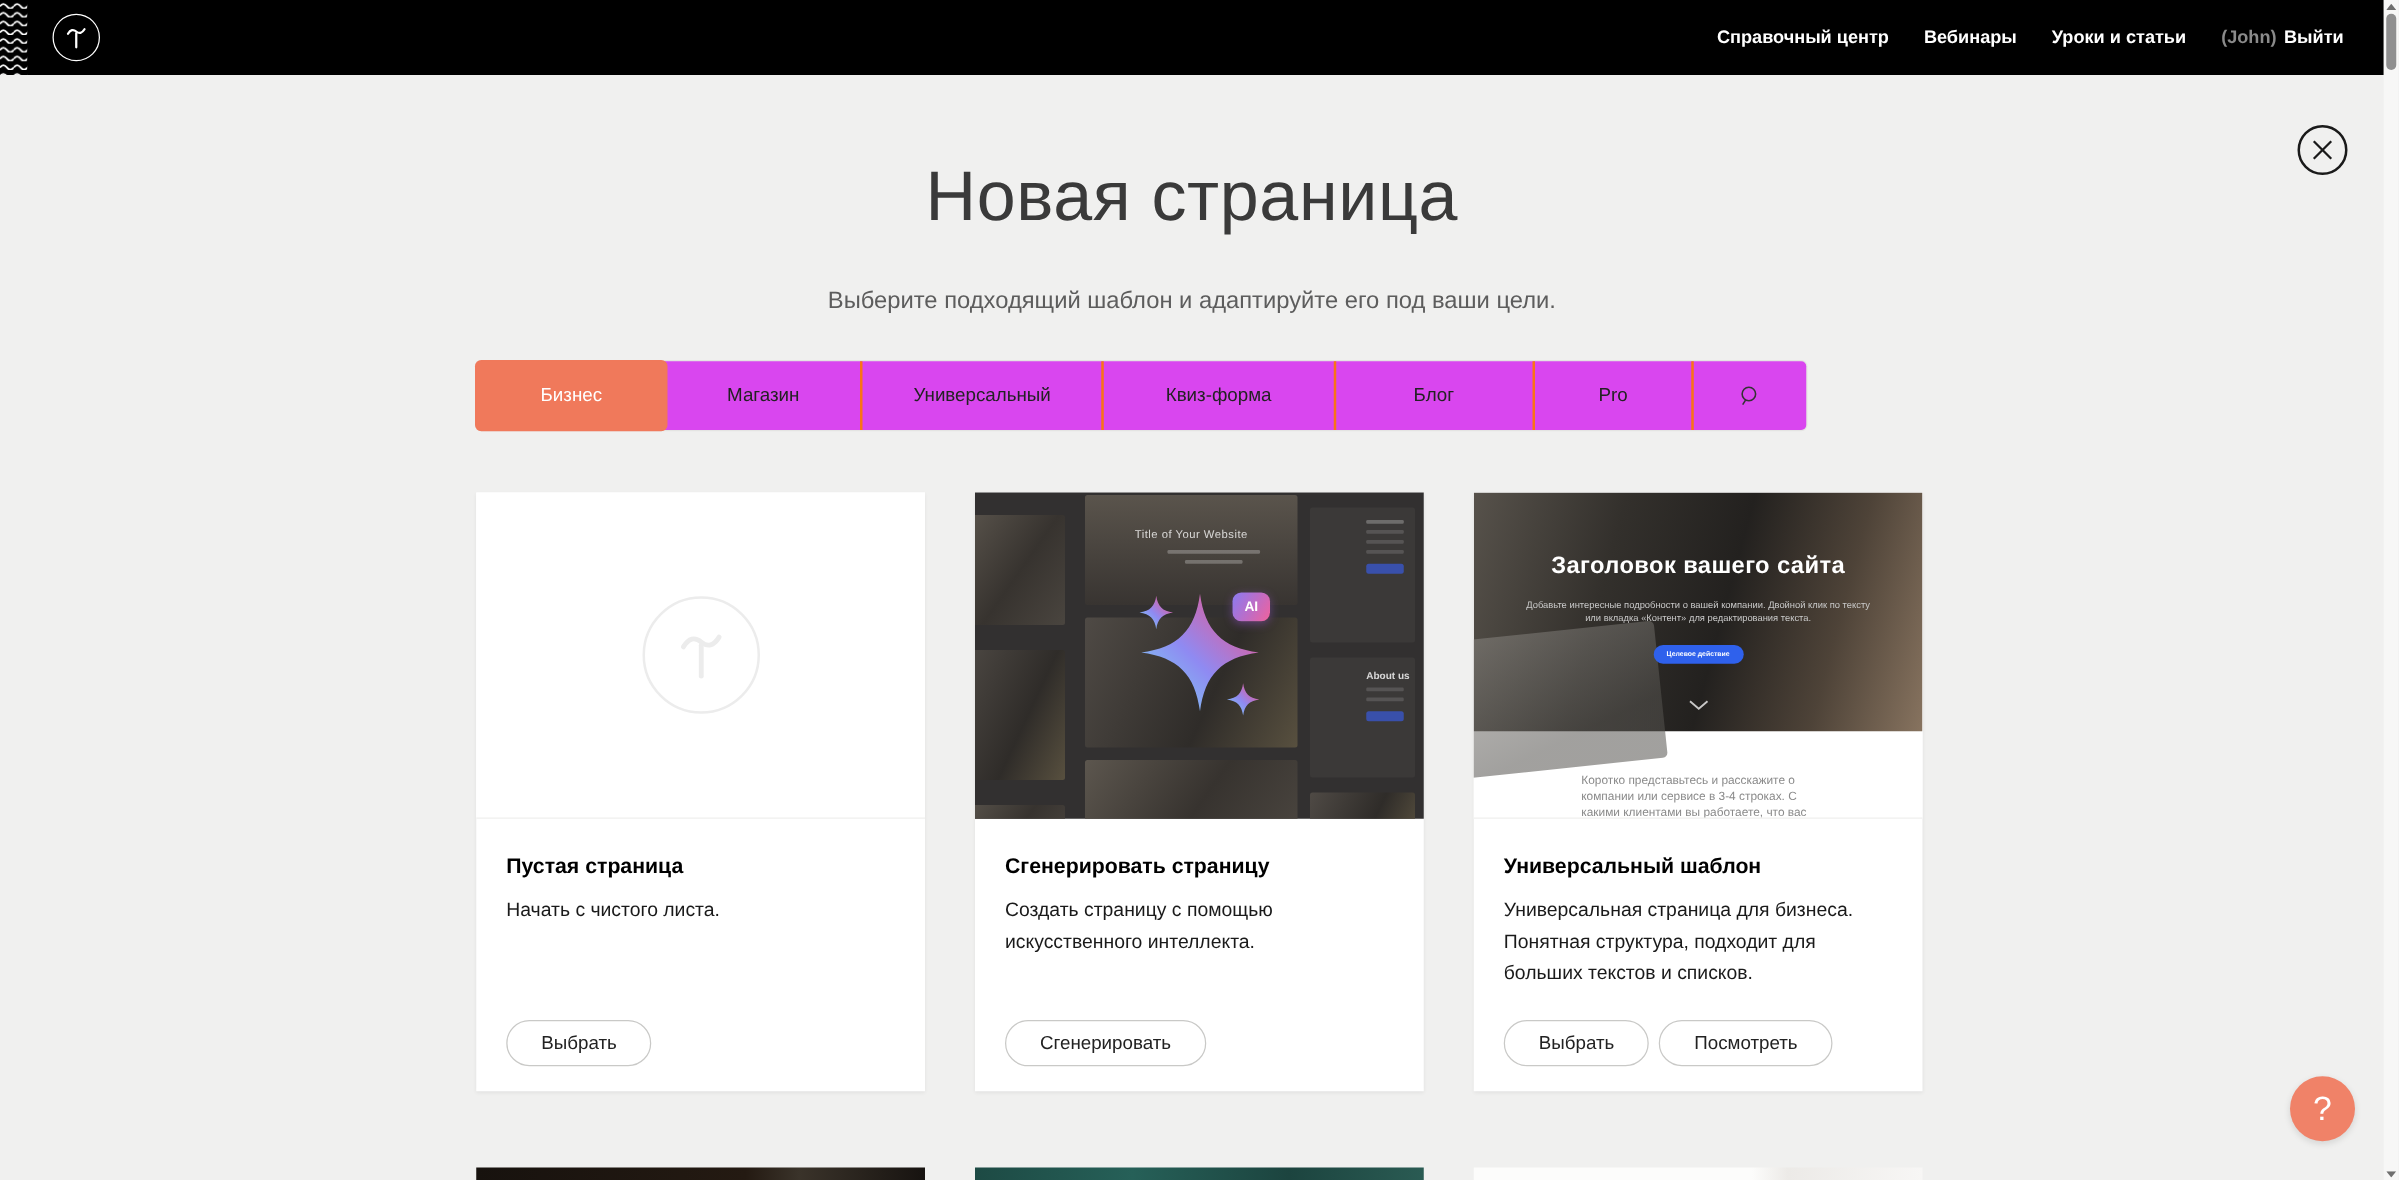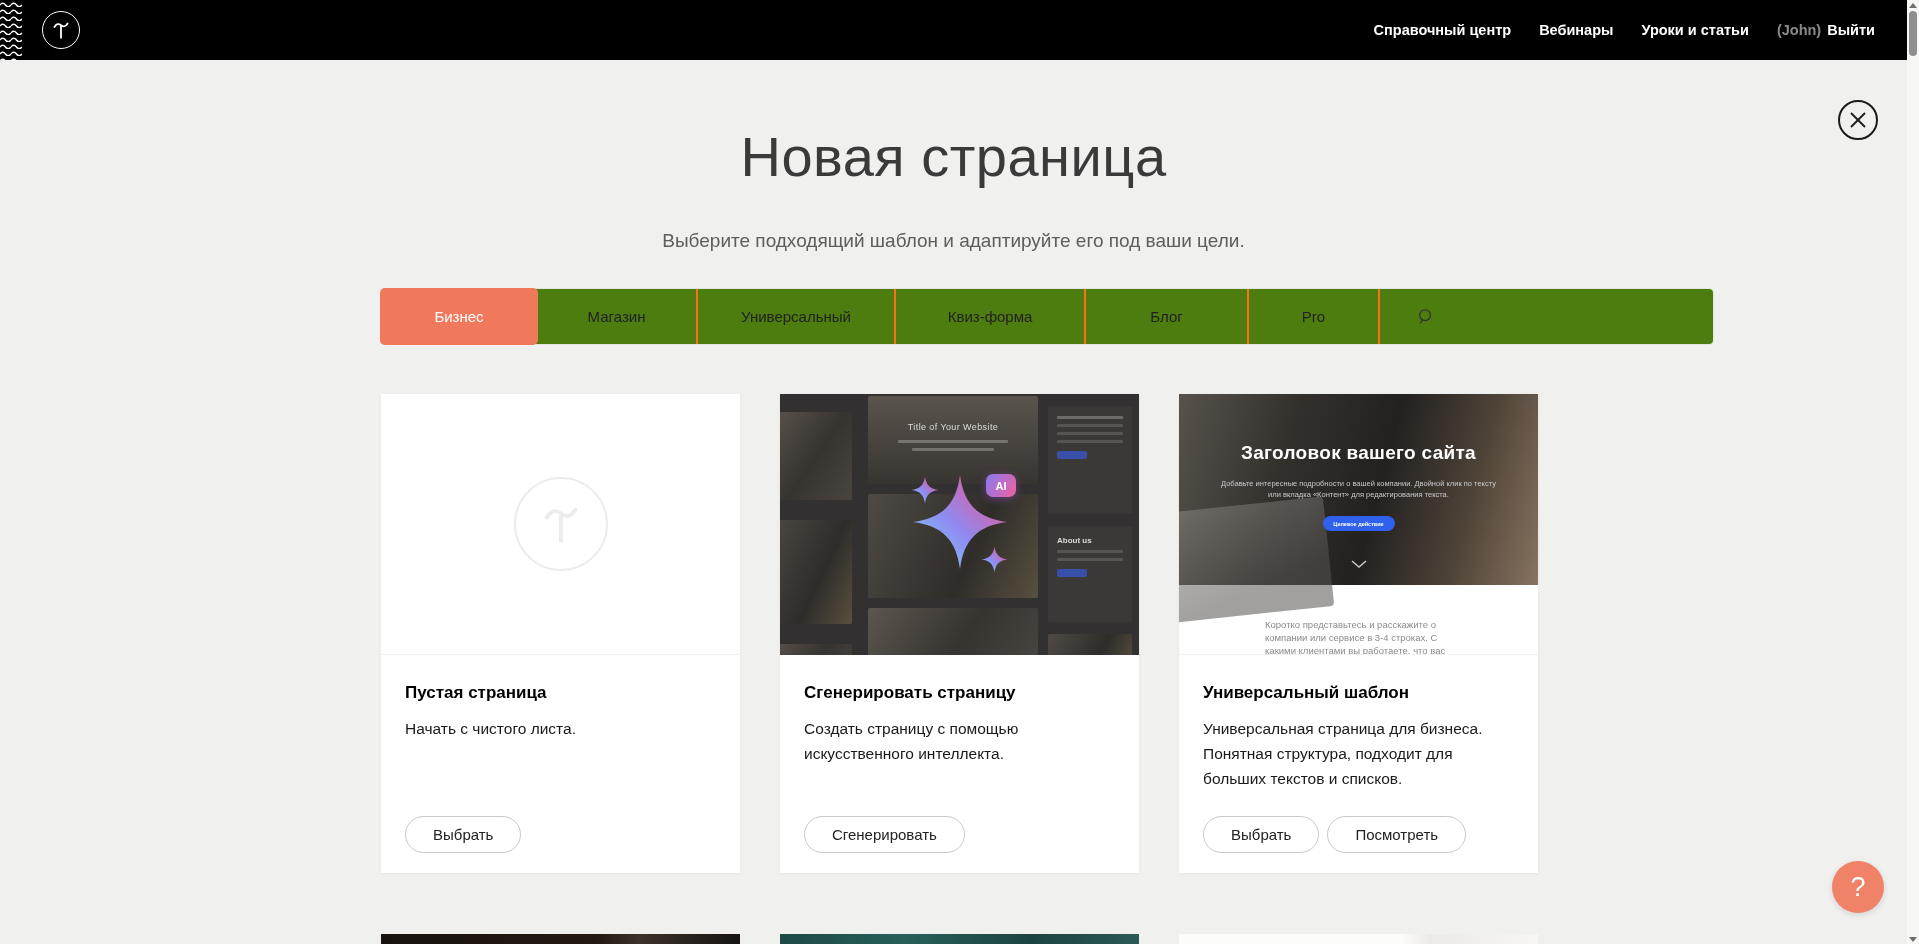--- a/index.html
+++ b/index.html
@@ -17,21 +17,21 @@
   .nav-right { position:absolute; right:32px; top:0; height:60px; display:flex; gap:28px; align-items:center; }
   .nav-right a { color:#fff; font-size:14.5px; font-weight:700; text-decoration:none; cursor:pointer; white-space:nowrap; }
   .user-name { color:#8a8a8a; font-size:14.5px; font-weight:700; margin-right:6px; }
 
   
   .page-title { position:absolute; top:124px; left:0; width:1907px; text-align:center; font-size:56px; font-weight:300; color:#3a3a3a; letter-spacing:.5px; }
   .page-subtitle { position:absolute; top:230px; left:0; width:1907px; text-align:center; font-size:19px; font-weight:400; color:#5d5d5d; }
   .close-btn { position:absolute; left:1838px; top:100px; width:40px; height:40px; border-radius:50%; border:2px solid #1a1a1a; background:transparent; display:flex; align-items:center; justify-content:center; cursor:pointer; }
 
   
-  .tabs { position:absolute; left:381px; top:289px; width:1332px; height:55px; display:flex; background:#4d7c0f; border-radius:4px; box-shadow:0 0 0 1px #e4e4e2; }
+  .tabs { position:absolute; left:381px; top:289px; width:1064px; height:55px; display:flex; background:#d946ef; border-radius:4px; box-shadow:0 0 0 1px #e4e4e2; }
   .tab { display:flex; align-items:center; justify-content:center; font-size:15px; color:#222; border-right:2px solid #f97316; cursor:pointer; }
   .tab:last-child { border-right:none; }
   .tab.active { background:#f0795b; color:#fff; border-radius:4px; border-right:none; box-shadow:0 0 0 1px #f0795b; }
   .tabs > :nth-child(1){ width:156px; }
   .tabs > :nth-child(2){ width:161px; }
   .tabs > :nth-child(3){ width:198px; }
   .tabs > :nth-child(4){ width:190px; }
   .tabs > :nth-child(5){ width:163px; }
   .tabs > :nth-child(6){ width:131px; }
   .tabs > :nth-child(7){ width:92px; }
@@ -47,21 +47,21 @@
   .card-desc { font-size:15.5px; line-height:25px; color:#1a1a1a; }
   .card-actions { position:absolute; left:24px; bottom:20px; display:flex; gap:8px; }
   .pill-btn { height:37px; padding:0 27px; border:1px solid #c9c9c7; border-radius:19px; background:#fff; font-size:15px; color:#222; font-family:inherit; cursor:pointer; white-space:nowrap; }
 
   
   .blank-logo { position:absolute; left:50%; top:50%; transform:translate(-50%,-50%); width:94px; height:94px; border:2px solid #ececec; border-radius:50%; display:flex; align-items:center; justify-content:center; }
 
   
   .ai-preview { background:#323030; }
   .mockgrid { position:absolute; inset:0; }
-  .mk { position:absolute; background:#3b3938; border-radius:2px; overflow:hidden; }
+  .mk { position:absolute; background:#3b3938; border-radius:2px; overflow:hidden;padding-left:36px; }
   .mk.photo1 { background:linear-gradient(125deg,#5c564e,#37332f 55%,#4a453f); }
   .mk.photo2 { background:linear-gradient(115deg,#4f4a45,#2f2c29 60%,#58503f); }
   .mk.hero  { background:linear-gradient(180deg,#5a544c,#383431); }
   .mk-title { position:absolute; top:26px; left:0; right:0; text-align:center; font-size:9px; color:rgba(255,255,255,.78); letter-spacing:.4px; }
   .tline { height:3px; background:rgba(255,255,255,.26); border-radius:1px; margin:5px 9px 0 9px; }
   .tline.dark { background:rgba(255,255,255,.14); }
   .mk-about { font-size:8px; color:rgba(255,255,255,.8); margin:10px 0 2px 9px; font-weight:700; }
   .mk-btn { width:30px; height:8px; border-radius:2px; background:#3a55c0; margin:8px 0 0 9px; opacity:.85; }
   .sparkles { position:absolute; inset:0; }
   .spark { position:absolute; }

